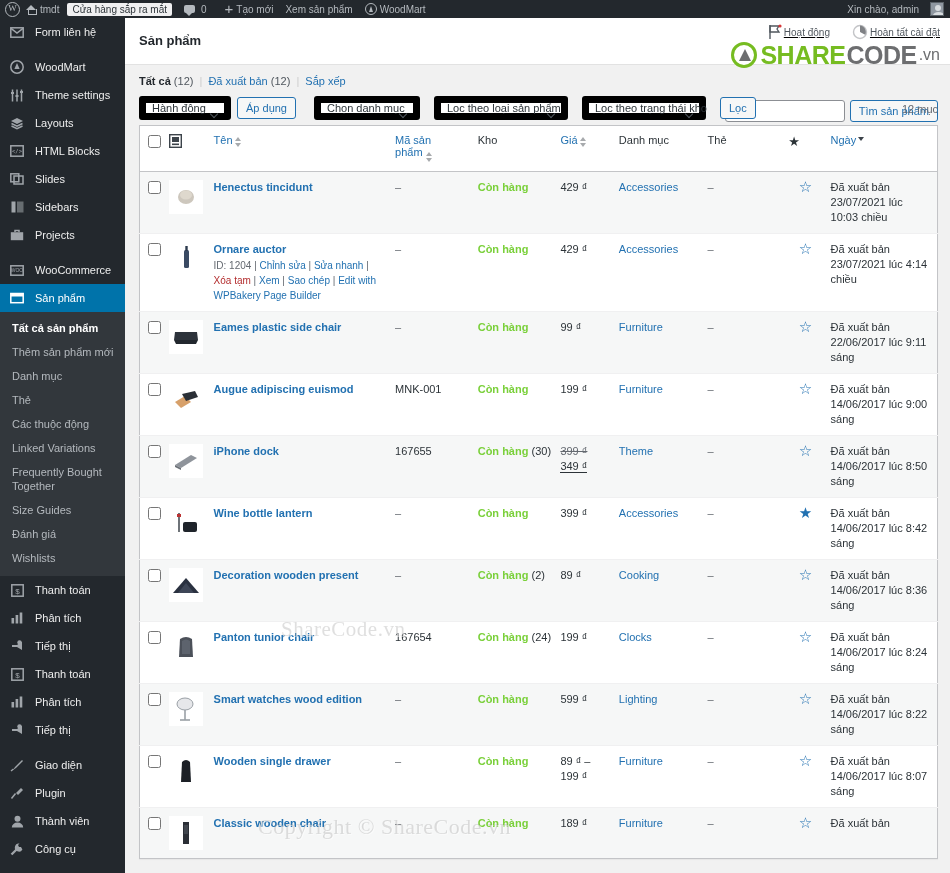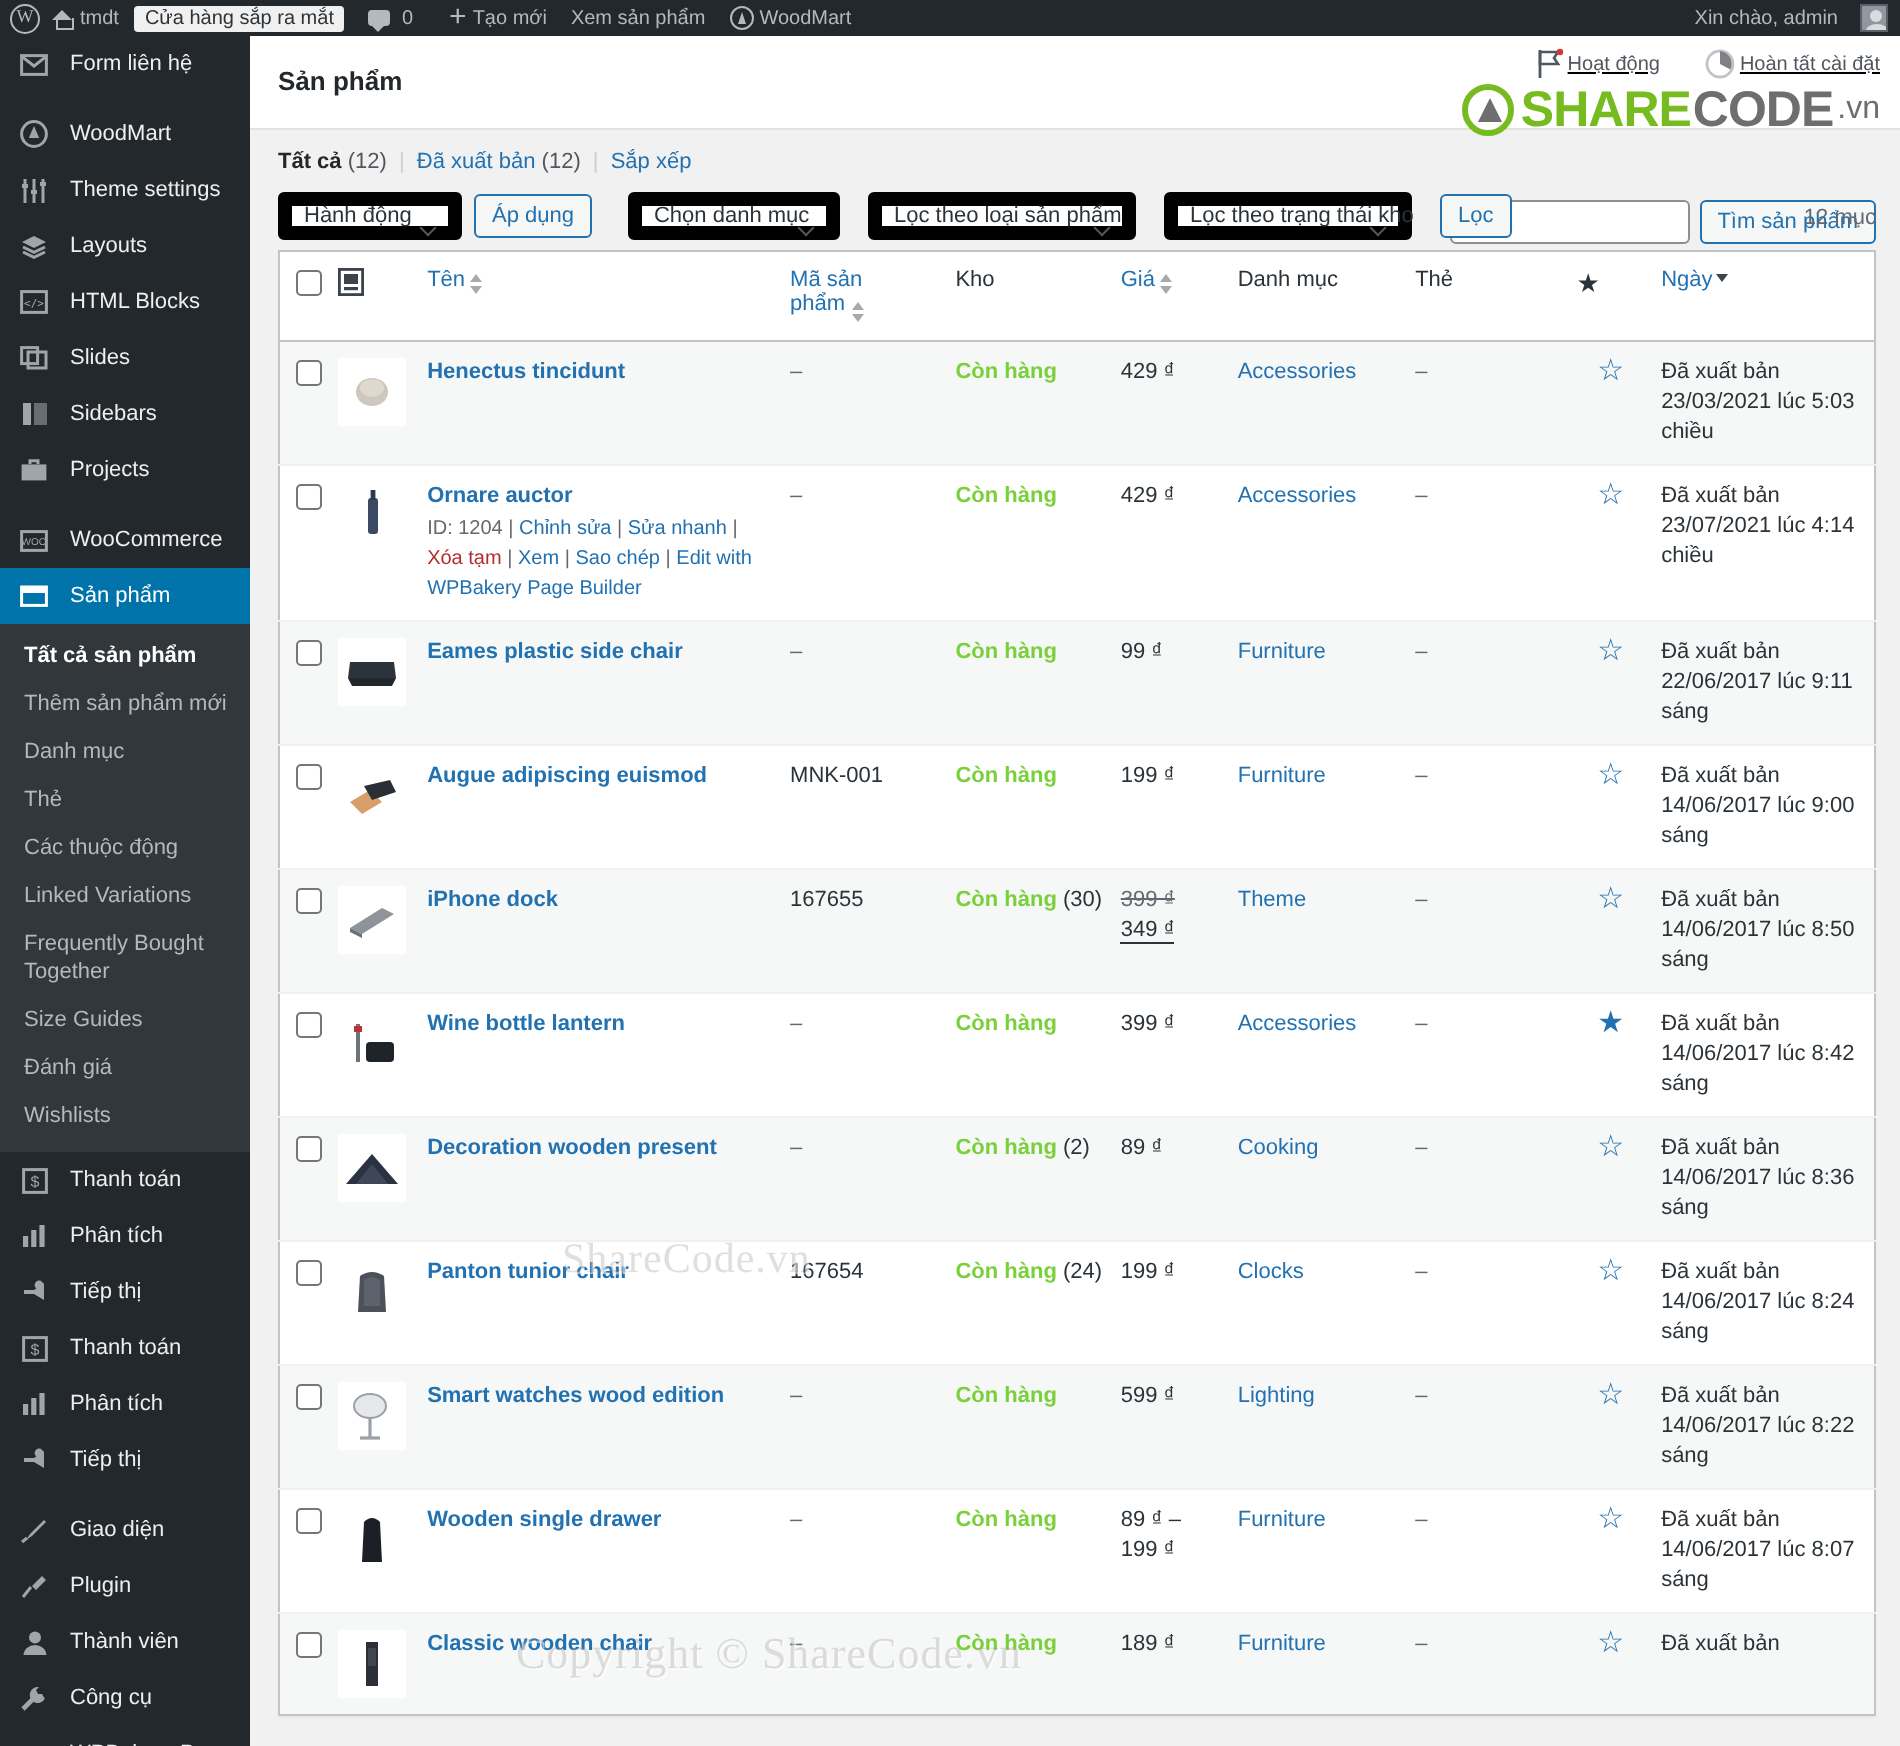--- a/index.html
+++ b/index.html
@@ -721,21 +721,21 @@
                   <ellipse cx="17" cy="15" rx="6" ry="4.5" fill="#ded8cd"></ellipse>
                 </svg></span>
             </td>
             <td class="name-col"><a class="row-title">Henectus tincidunt</a></td>
             <td class="sku-col"><span class="dash">–</span></td>
             <td class="stock-col"><span class="instock">Còn hàng</span></td>
             <td class="price-col"><span>429 ₫</span></td>
             <td class="cat-col"><a>Accessories</a></td>
             <td class="tag-col"><span class="dash">–</span></td>
             <td class="feat-col"><span class="star off">☆</span></td>
-            <td class="date-col"><span>Đã xuất bản</span><br><span>23/03/2021 lúc 5:03 chiều</span></td>
+            <td class="date-col"><span>Đã xuất bản</span><br><span>23/07/2021 lúc 10:03 chiều</span></td>
           </tr>
           <tr>
             <td class="cb-col"><input type="checkbox" style=""></td>
             <td class="thumb-col">
               <span class="thumb"><svg width="34" height="34" viewBox="0 0 34 34">
                   <rect width="34" height="34" fill="#fff"></rect>
                   <rect x="15" y="8" width="5" height="18" rx="1.5" fill="#3a4a63"></rect>
                   <rect x="16.3" y="4" width="2.4" height="5" fill="#2c3a4e"></rect>
                 </svg></span>
             </td>

